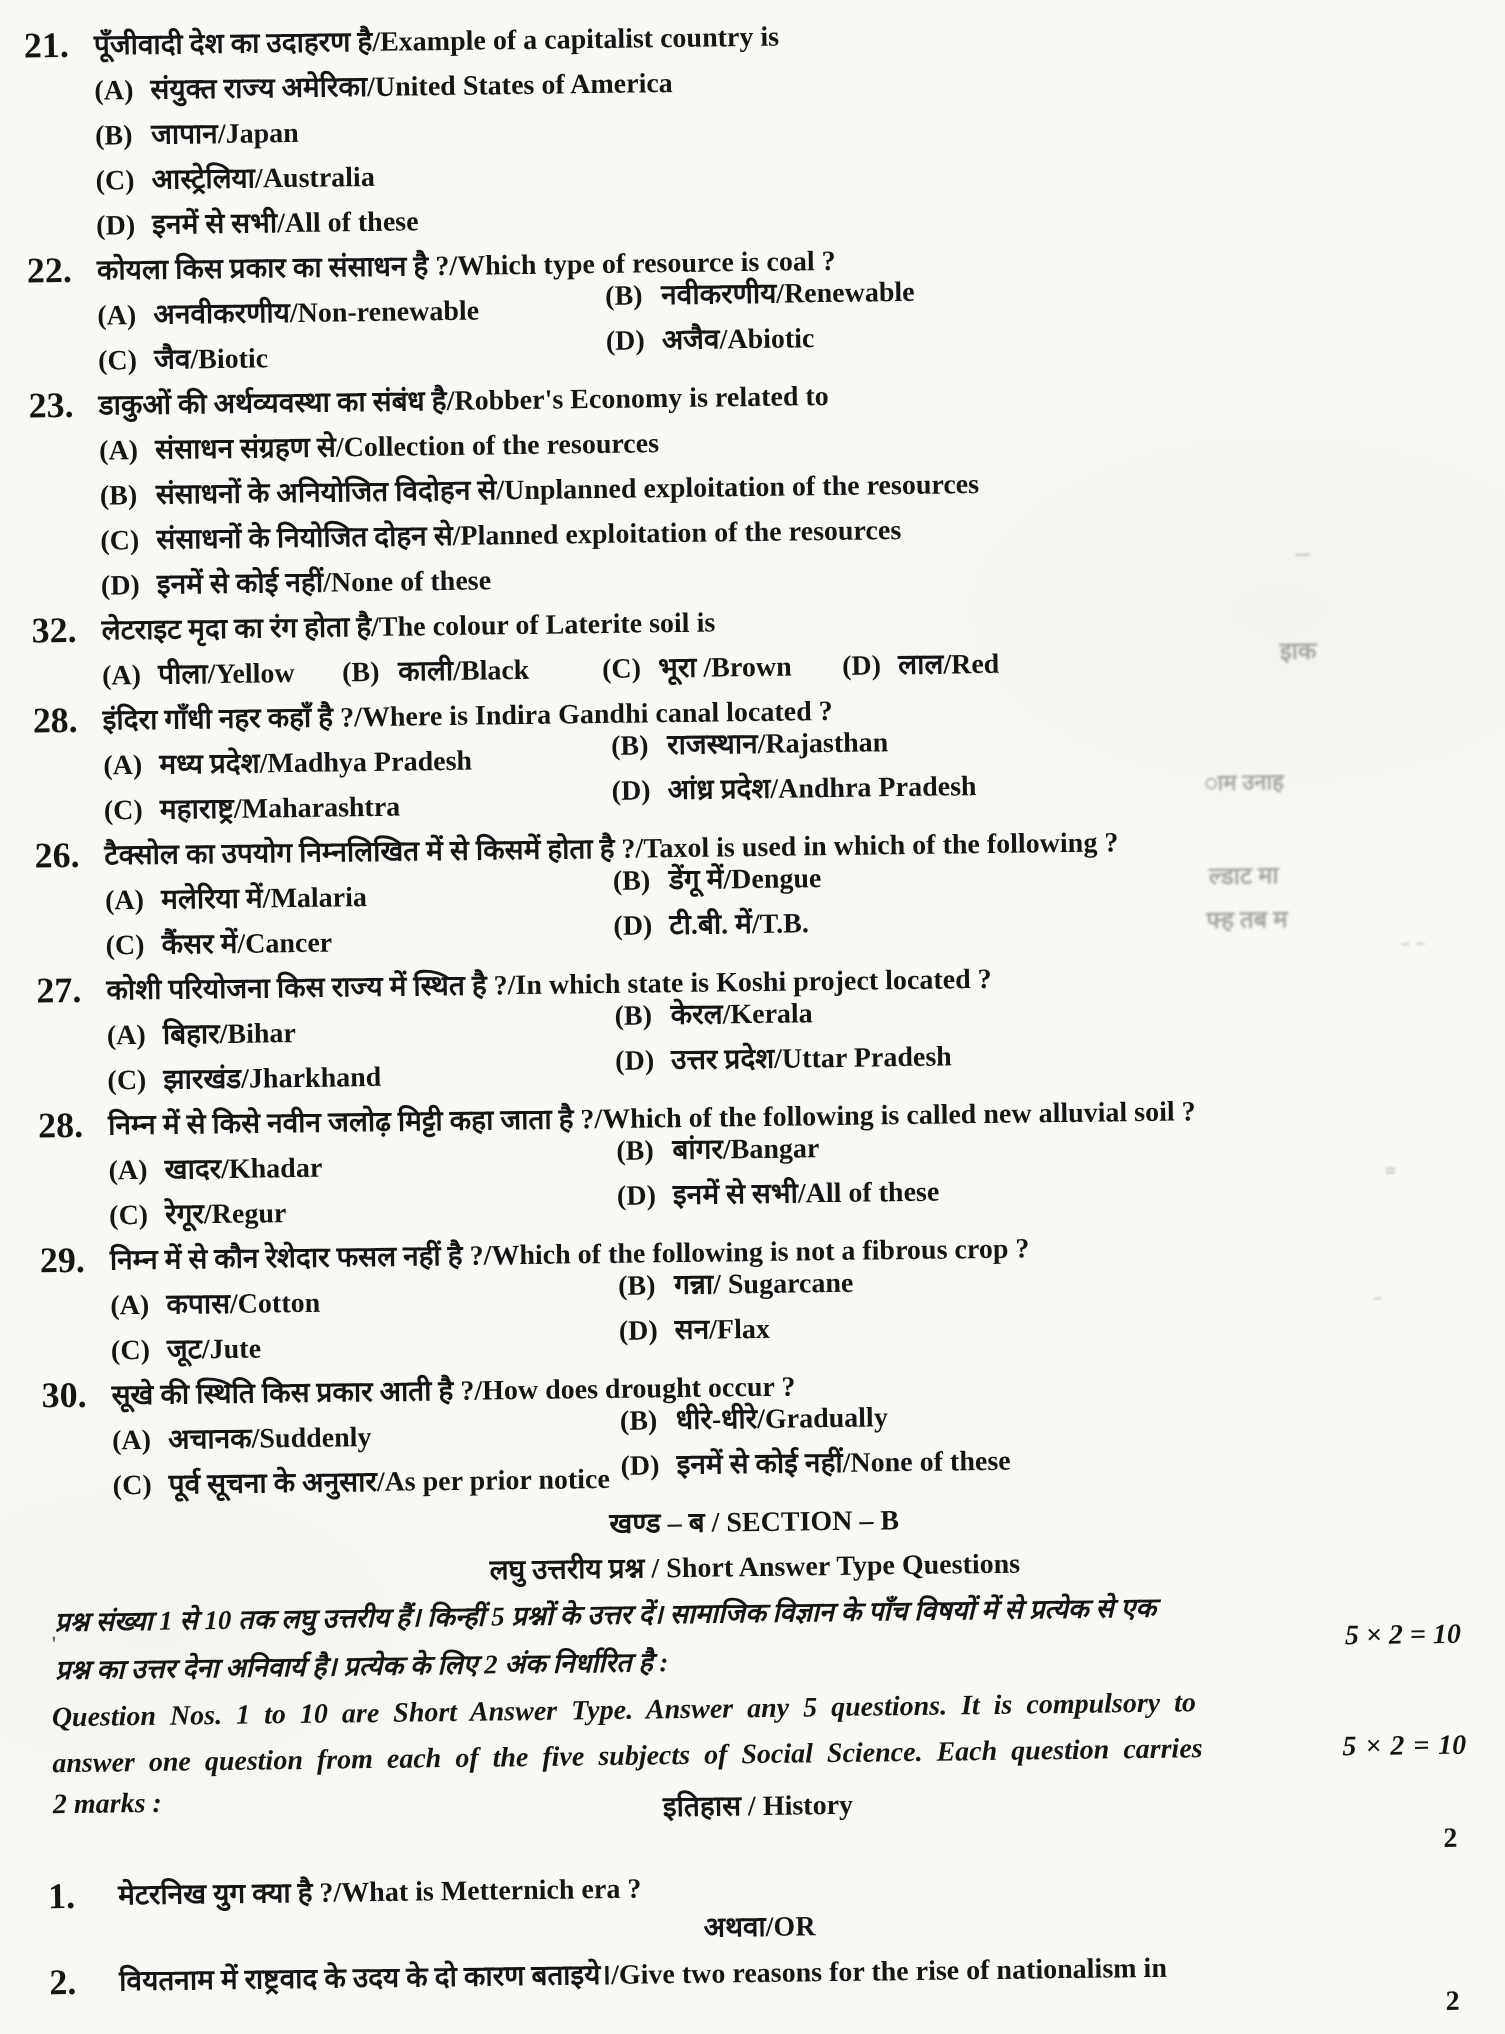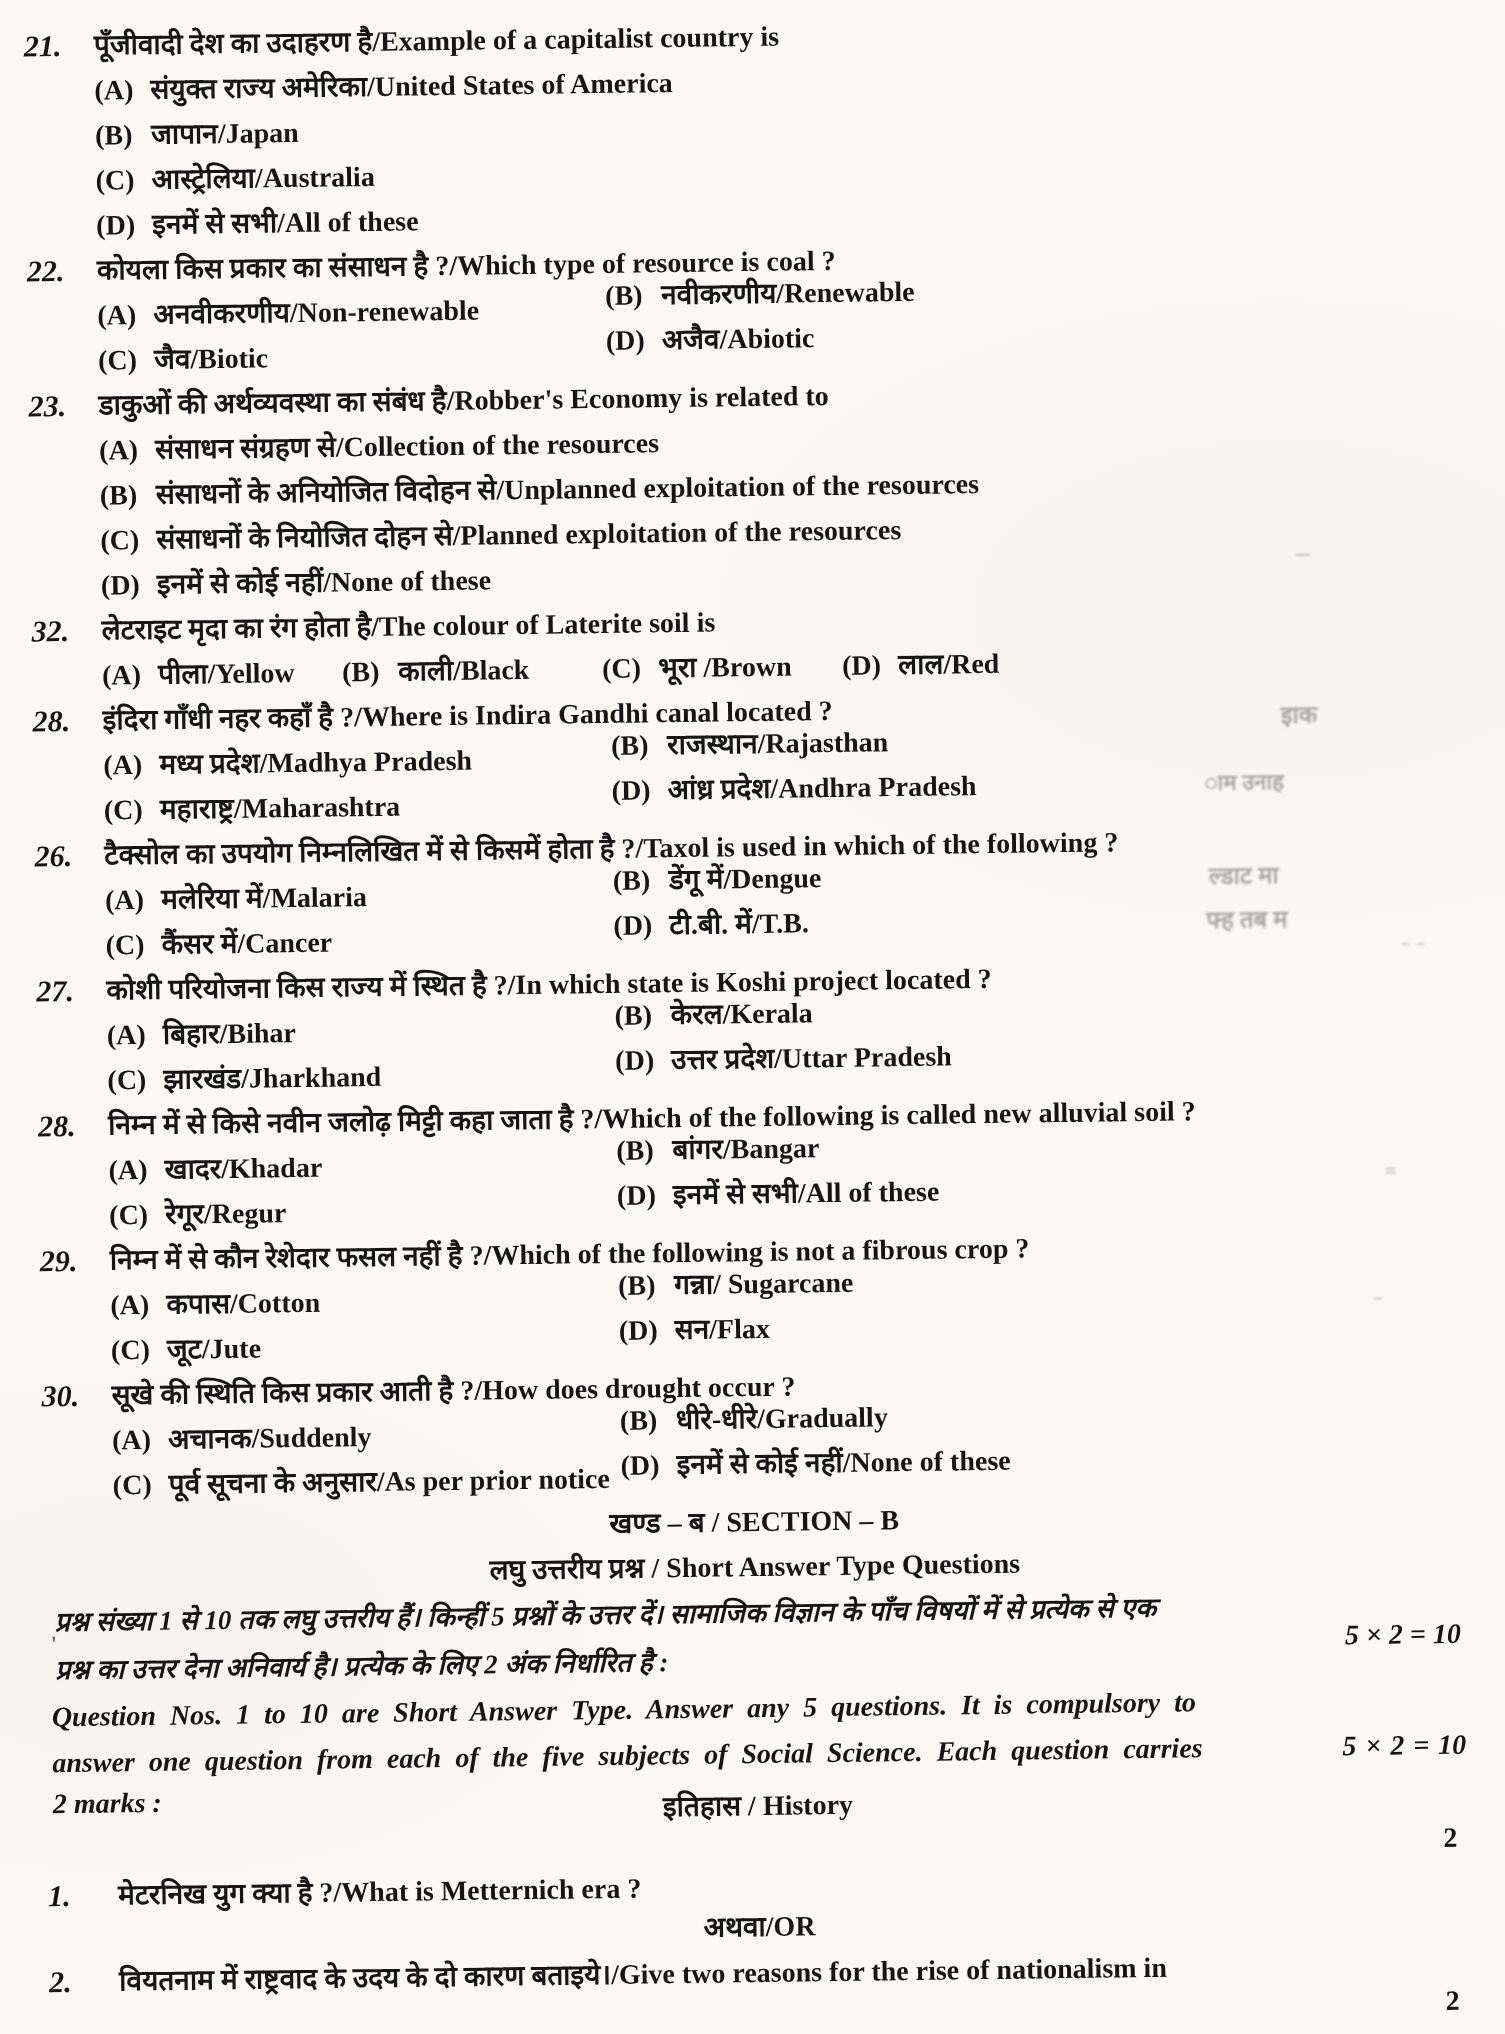--- a/index.html
+++ b/index.html
@@ -16,21 +16,21 @@
     font-family:"Liberation Serif","DejaVu Serif",serif;
   }
   .content{
     position:absolute;top:0;left:0;right:0;bottom:0;
     padding:14px 45px 0 30px;
     transform:rotate(-0.75deg);
     transform-origin:50% 40%;
   }
   
   .q{display:flex;align-items:flex-start;}
-  .qno{flex:none;width:70px;font-size:30px;font-weight:700;line-height:45px;padding-left:4px;font-style:italic;}
+  .qno{flex:none;width:70px;font-size:36px;font-weight:700;line-height:45px;padding-left:4px;}
   .qbody{flex:1;min-width:0;}
   .qtext{font-size:28px;font-weight:700;line-height:45px;white-space:nowrap;}
   .qtext.wrap{white-space:normal;}
   .opt{display:flex;font-size:28px;font-weight:700;line-height:45px;white-space:nowrap;}
   .olabel{flex:none;width:56px;}
   .otext{flex:none;}
   .opts.grid2{display:grid;grid-template-columns:508px 1fr;}
   .opts.grid2 .opt:nth-child(even){transform:translateY(-13px);}
   .opts.row4{display:flex;}
   .opts.row4 .opt:nth-child(1){width:240px;}
@@ -47,21 +47,21 @@
   .mixed-row{position:relative;height:48px;margin-top:2px;}
   .mixed-row .left{position:absolute;left:10px;top:0;font-style:italic;font-weight:700;font-size:28px;}
   .mixed-row .center{position:absolute;left:0;right:0;top:6px;text-align:center;font-weight:700;font-size:28px;}
   .marks-row{text-align:right;font-weight:700;font-size:28px;line-height:40px;padding-right:16px;}
   .hq{display:flex;align-items:flex-start;}
   .hq .qno{width:70px;line-height:40px;}
   .hq .qtext{line-height:40px;}
   .or-row{text-align:center;font-weight:700;font-size:28px;line-height:40px;}
   
   .art{position:absolute;color:#8e8c86;font-weight:700;filter:blur(0.8px);opacity:0.75;font-size:24px;white-space:nowrap;}
-  .a1{left:1282px;top:704px;}
+  .a1{left:1282px;top:640px;}
   .a2{left:1205px;top:772px;font-size:22px;}
   .a3{left:1208px;top:864px;}
   .a4{left:1205px;top:908px;}
   .a5{left:1398px;top:944px;font-size:20px;opacity:0.6;}
   .a6{left:1380px;top:1168px;font-size:20px;opacity:0.6;}
   .a7{left:1366px;top:1298px;font-size:20px;opacity:0.6;}
   .a8{left:40px;top:1622px;font-size:22px;opacity:0.8;filter:none;color:#444;}
   .a9{left:1296px;top:540px;font-size:20px;opacity:0.55;}
 </style>
 </head>

